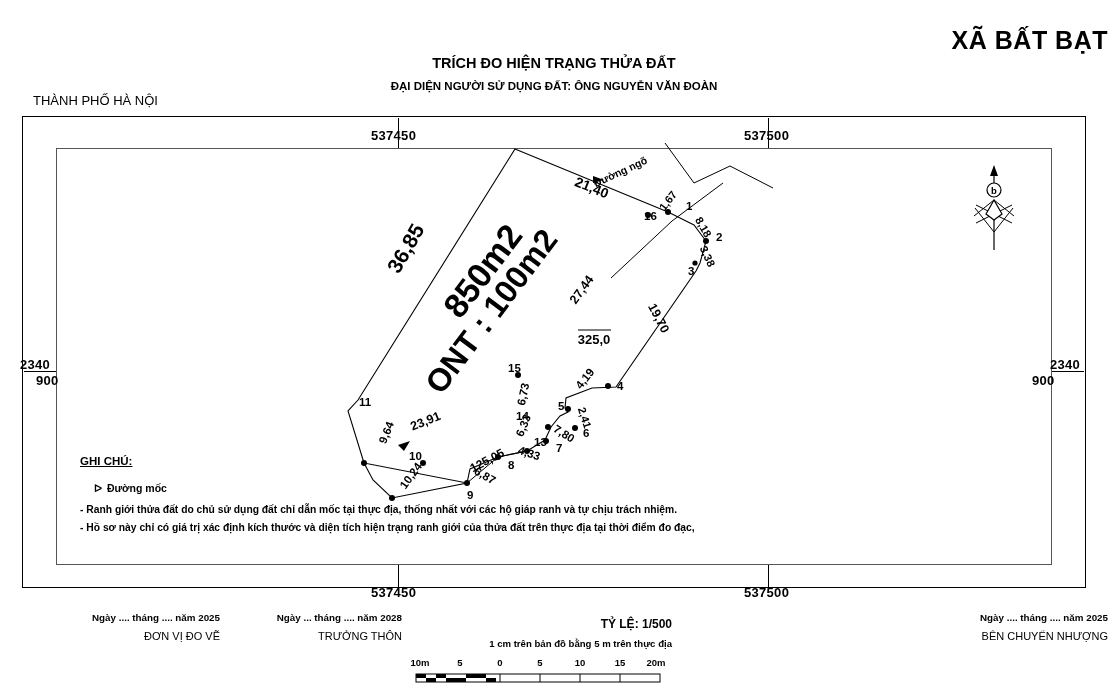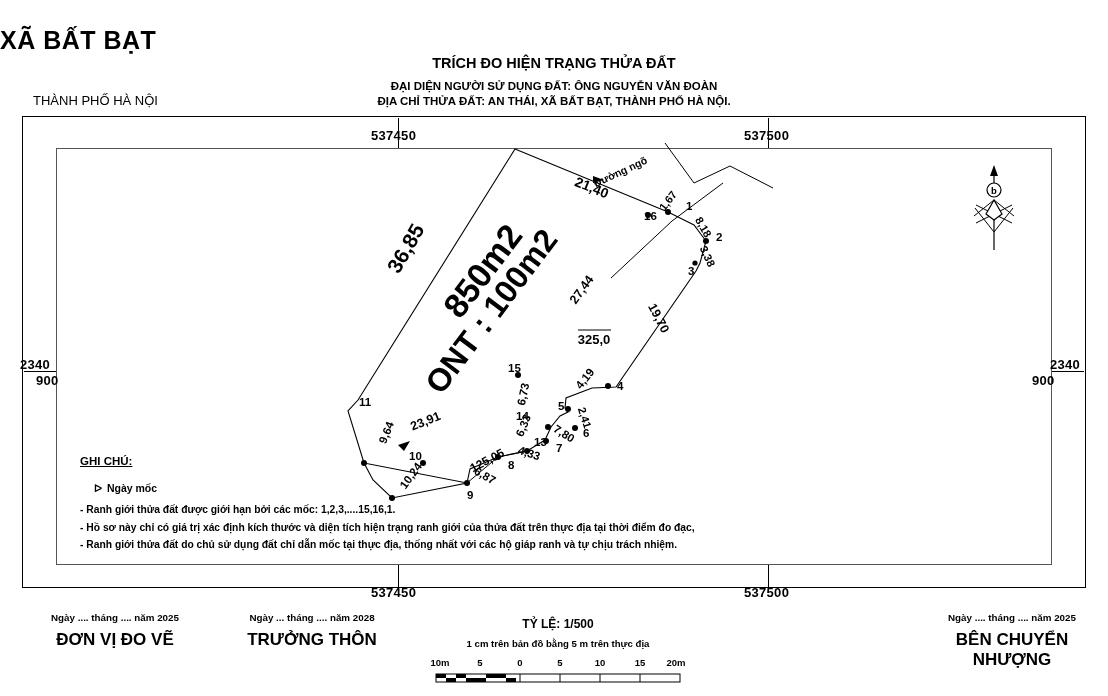--- a/index.html
+++ b/index.html
@@ -2,21 +2,21 @@
 <html><head>
 <meta charset="utf-8">
 <style>
   html,body{margin:0;padding:0;background:#fff;}
   body{width:1108px;height:696px;position:relative;overflow:hidden;
        font-family:"Liberation Sans",sans-serif;color:#000;}
   .abs{position:absolute;}
   #page{position:absolute;left:0;top:0;width:1108px;height:696px;}
 
   
-  #title{left:0;top:26px;width:1108px;text-align:left;font-size:25px;font-weight:bold;letter-spacing:.5px;}
+  #title{left:0;top:26px;width:1108px;text-align:right;font-size:25px;font-weight:bold;letter-spacing:.5px;}
   #subtitle{left:0;top:55px;width:1108px;text-align:center;font-size:14.5px;font-weight:bold;}
   #rep1{left:0;top:80px;width:1108px;text-align:center;font-size:11.5px;font-weight:bold;}
   #rep2{left:0;top:95px;width:1108px;text-align:center;font-size:11.5px;font-weight:bold;}
   #city{left:33px;top:93px;font-size:13px;font-weight:normal;}
 
   
   #outerframe{left:22px;top:116px;width:1064px;height:472px;border:1.6px solid #000;box-sizing:border-box;}
   #innerframe{left:56px;top:148px;width:996px;height:417px;border:1.2px solid #555;box-sizing:border-box;}
 
   
@@ -26,44 +26,43 @@
   
   .coord{font-size:13px;font-weight:bold;letter-spacing:.3px;}
 
   
   #notes{left:80px;top:452px;width:620px;font-size:10.3px;font-weight:bold;line-height:1.72;}
   #noteTitle{font-size:11.5px;font-weight:bold;text-decoration:underline;margin-bottom:7px;}
   #notes .ln{white-space:nowrap;}
   #legendrow{margin:0 0 4px 14px;font-size:10.5px;font-weight:bold;}
 
   
-  .sig{position:absolute;text-align:center;}
+  .sig{position:absolute;text-align:right;}
   .sig .d{font-size:9.8px;font-weight:bold;}
-  .sig .n{font-size:17px;font-weight:bold;margin-top:7px;}
-
-  #scalebox{left:424px;top:617px;width:268px;text-align:center;}
+  .sig .n{font-size:11px;font-weight:normal;margin-top:7px;}
+
+  #scalebox{left:404px;top:617px;width:268px;text-align:right;}
   #scaleTitle{font-size:12px;font-weight:bold;}
   #scaleSub{font-size:9.6px;font-weight:bold;margin-top:7px;}
   #scaleNums{position:relative;height:12px;margin-top:8px;}
   #scaleNums span{position:absolute;font-size:9.5px;font-weight:bold;transform:translateX(-50%);}
   #scalebarwrap{position:relative;height:9px;margin-top:2px;}
 
   
   #mapsvg{left:0;top:0;}
   text{font-family:"Liberation Sans",sans-serif;}
 </style>
 </head>
 <body>
 
 <div id="page">
 
   <div class="abs" id="title">XÃ BẤT BẠT</div>
   <div class="abs" id="subtitle">TRÍCH ĐO HIỆN TRẠNG THỬA ĐẤT</div>
   <div class="abs" id="rep1">ĐẠI DIỆN NGƯỜI SỬ DỤNG ĐẤT: ÔNG NGUYỄN VĂN ĐOÀN</div>
-  <div class="abs" id="rep2">ĐỊA CHỈ THỬA ĐẤT: AN THÁI, XÃ BẤT BẠT, THÀNH PHỐ HÀ NỘI.</div>
   <div class="abs" id="city">THÀNH PHỐ HÀ NỘI</div>
 
   <div class="abs" id="outerframe"></div>
   <div class="abs" id="innerframe"></div>
 
   <div class="abs vtick" style="left:398px;top:118px;height:30px;"></div>
   <div class="abs vtick" style="left:768px;top:118px;height:30px;"></div>
   <div class="abs vtick" style="left:398px;top:565px;height:22px;"></div>
   <div class="abs vtick" style="left:768px;top:565px;height:22px;"></div>
   <div class="abs htick" style="left:24px;top:371px;width:32px;"></div>
@@ -175,25 +174,24 @@
       </g>
       <polygon points="994,200 986,214 994,220 1002,214" fill="#fff"></polygon>
     </g>
     <text x="994" y="194" font-size="9.5" font-weight="bold" text-anchor="middle">b</text>
   </svg>
 
   <div class="abs" id="notes">
     <div id="noteTitle">GHI CHÚ:</div>
     <div id="legendrow">
       <span style="display:inline-block;width:10px;">ᐅ</span>
-      <span>Ngày mốc</span>
+      <span>Đường mốc</span>
     </div>
-    <div class="ln">- Ranh giới thửa đất được giới hạn bởi các mốc: 1,2,3,....15,16,1.</div>
+    <div class="ln">- Ranh giới thửa đất do chủ sử dụng đất chỉ dẫn mốc tại thực địa, thống nhất với các hộ giáp ranh và tự chịu trách nhiệm.</div>
     <div class="ln">- Hồ sơ này chỉ có giá trị  xác định kích thước và diện tích hiện trạng ranh giới của thửa đất trên thực địa tại thời điểm đo đạc,</div>
-    <div class="ln">- Ranh giới thửa đất do chủ sử dụng đất chỉ dẫn mốc tại thực địa, thống nhất với các hộ giáp ranh và tự chịu trách nhiệm.</div>
   </div>
 
   <div class="sig" style="left:10px;top:612px;width:210px;">
     <div class="d">Ngày .... tháng .... năm 2025</div>
     <div class="n">ĐƠN VỊ ĐO VẼ</div>
   </div>
   <div class="sig" style="left:222px;top:612px;width:180px;">
     <div class="d">Ngày ... tháng .... năm 2028</div>
     <div class="n">TRƯỞNG THÔN</div>
   </div>

